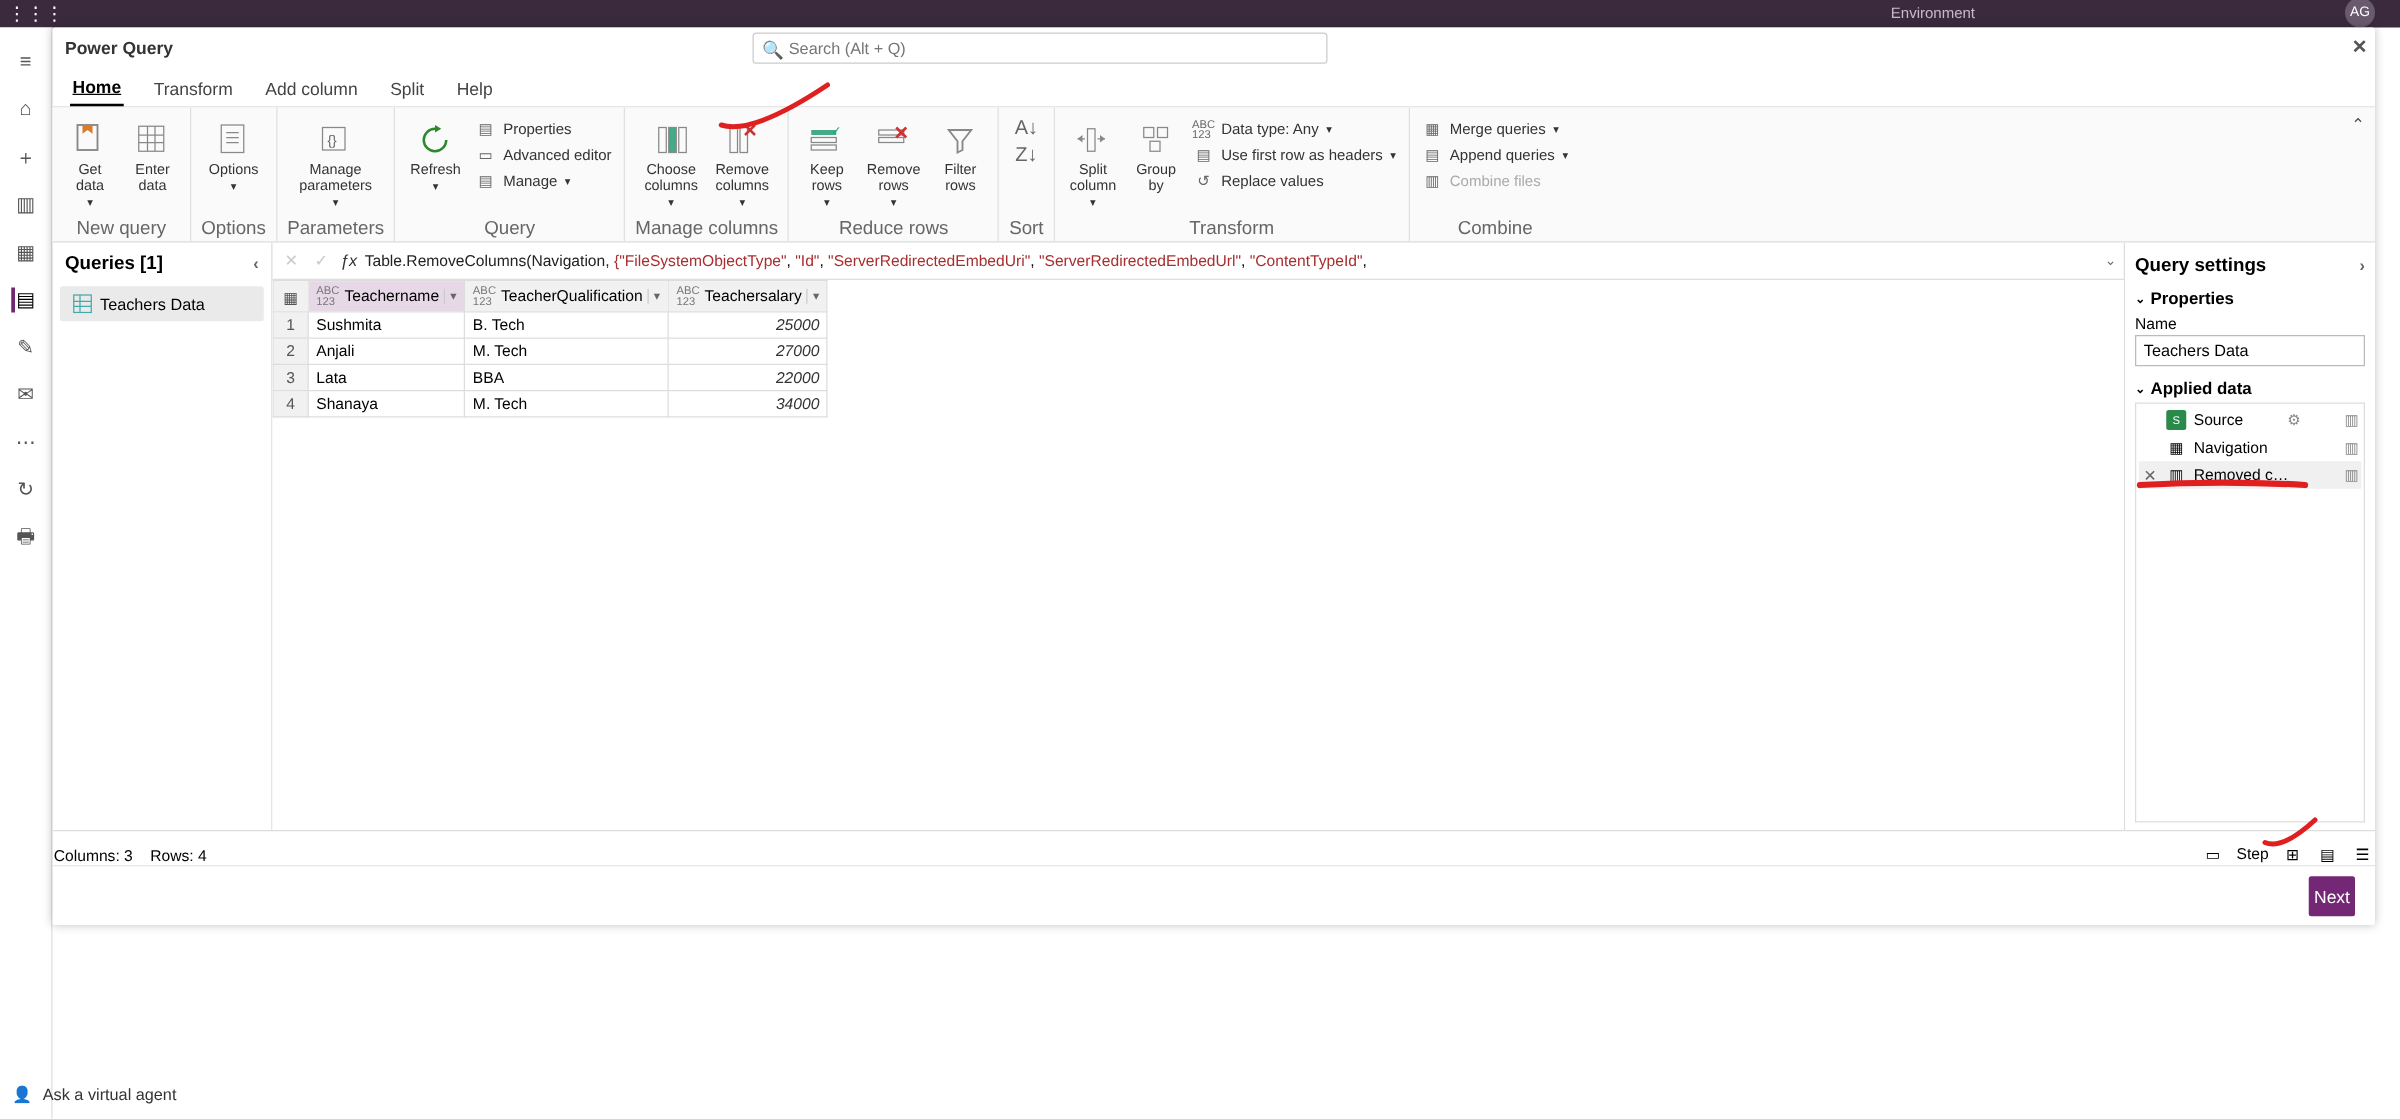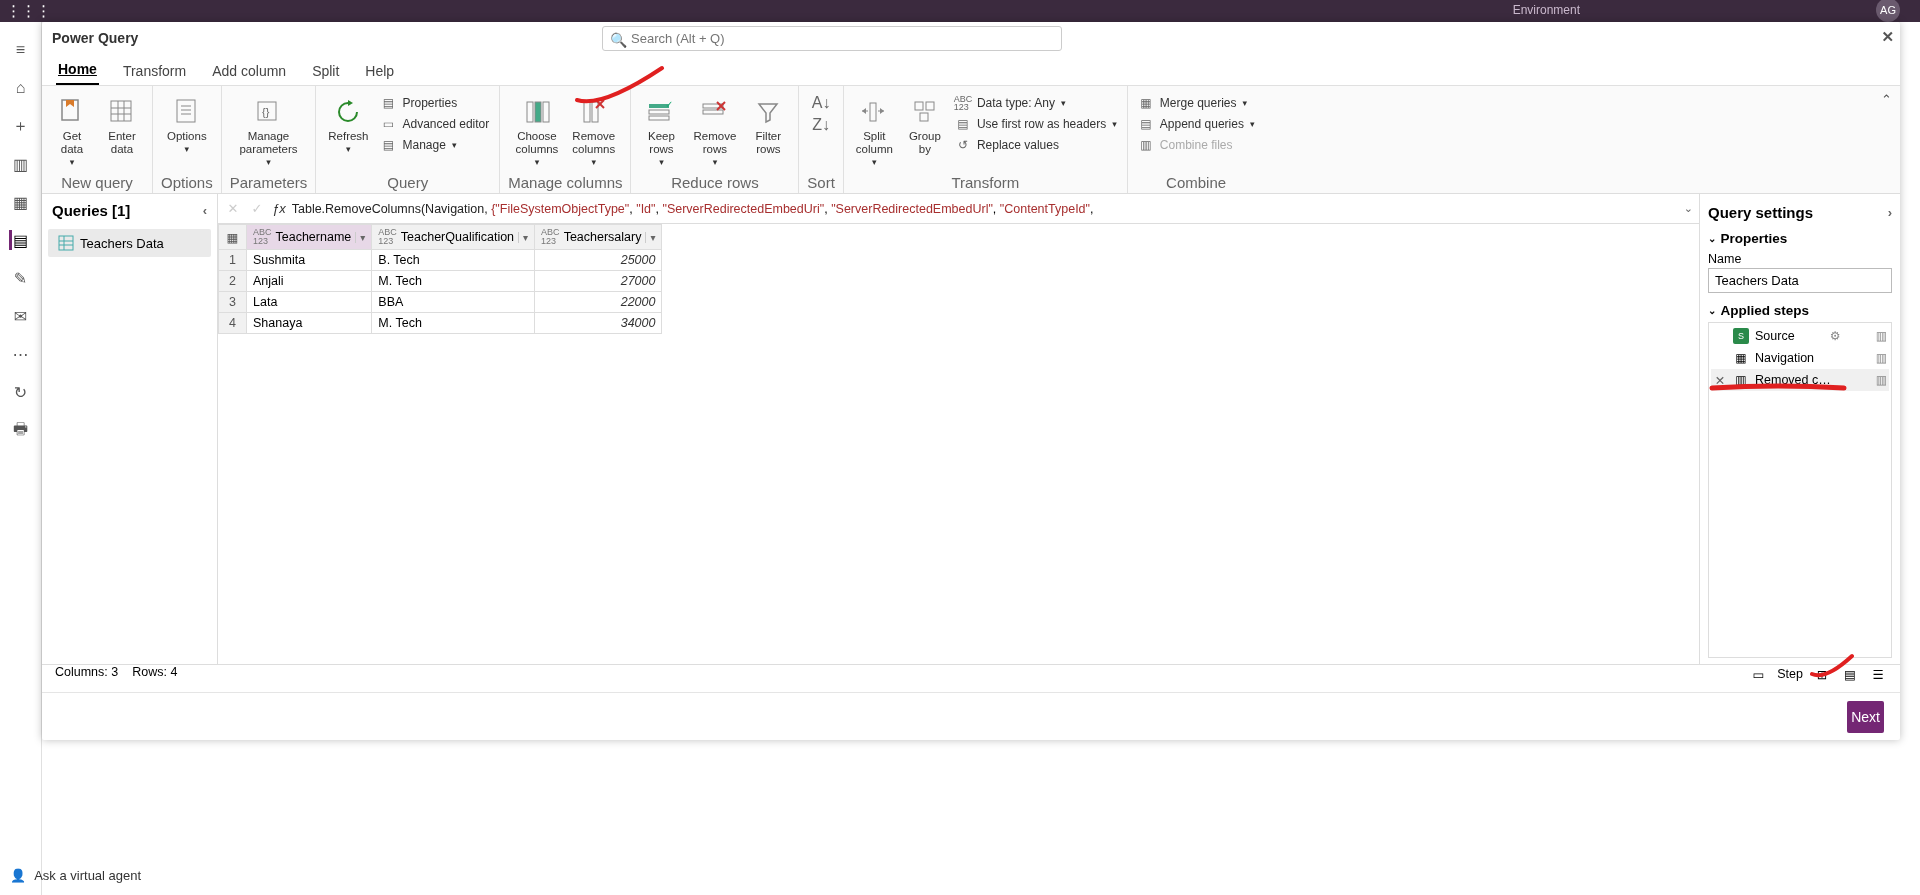--- a/index.html
+++ b/index.html
@@ -74,21 +74,21 @@
 
   .settings-pane { width: 200px; display: flex; flex-direction: column; padding: 6px 8px; }
   .settings-pane .sec-title { font-size: 13.5px; font-weight: 600; margin: 6px 0 4px 0; display: flex; align-items: center; gap: 4px; }
   .settings-pane input.name { width: 100%; padding: 4px 6px; border: 1px solid #bbb; font-size: 13px; }
   .step { display: flex; align-items: center; gap: 6px; font-size: 12.5px; padding: 3px 2px; }
   .step .sicon { width: 16px; height: 16px; display: flex; align-items: center; justify-content: center; font-size: 12px; }
   .step .gear { margin-left: auto; font-size: 12px; color: #888; }
   .step.sel { background: #f0f0f0; }
   .step .del { width: 14px; text-align: center; color: #666; }
 
-  .status-bar { height: 28px; border-top: 1px solid #ddd; display: flex; align-items: flex-start; font-size: 12.5px; padding: 0 13px; gap: 14px; }
+  .status-bar { height: 28px; border-top: 1px solid #ddd; display: flex; align-items: flex-end; font-size: 12.5px; padding: 0 1px; gap: 14px; }
   .status-right { margin-left: auto; display: flex; align-items: center; gap: 10px; }
   .status-right .sicon { width: 18px; height: 18px; display: flex; align-items: center; justify-content: center; border: 1px solid transparent; }
 
   .footer { height: 48px; display: flex; align-items: center; justify-content: flex-end; padding: 0 16px; border-top: 1px solid #e5e5e5; }
   .next-btn { background: #742774; color: #fff; border: none; padding: 8px 4px; font-size: 14px; cursor: pointer; border-radius: 2px; }
 
   
   .anno { position: absolute; pointer-events: none; }
 
   svg { display: block; }
@@ -486,21 +486,21 @@
         <span style="font-size:13px;color:#666;cursor:pointer;">›</span>
       </div>
       <div class="sec-title">
           <span style="font-size:10px;">⌄</span>
           <span>Properties</span>
         </div>
       <div style="font-size:12.5px;margin:2px 0;">Name</div>
       <input class="name" value="Teachers Data" style="">
       <div class="sec-title" style="margin-top:10px;">
           <span style="font-size:10px;">⌄</span>
-          <span>Applied steps</span>
+          <span>Applied data</span>
         </div>
       <div style="border:1px solid #ddd; flex:1; min-height:160px; padding:2px;">
         <div class="step">
           <span class="del"></span>
           <span class="sicon" style="background:#2a8a4a;color:#fff;font-size:9px;border-radius:2px;">S</span>
           <span>Source</span>
           <span class="gear">⚙</span>
           <span class="gear">▥</span>
         </div>
         <div class="step">

